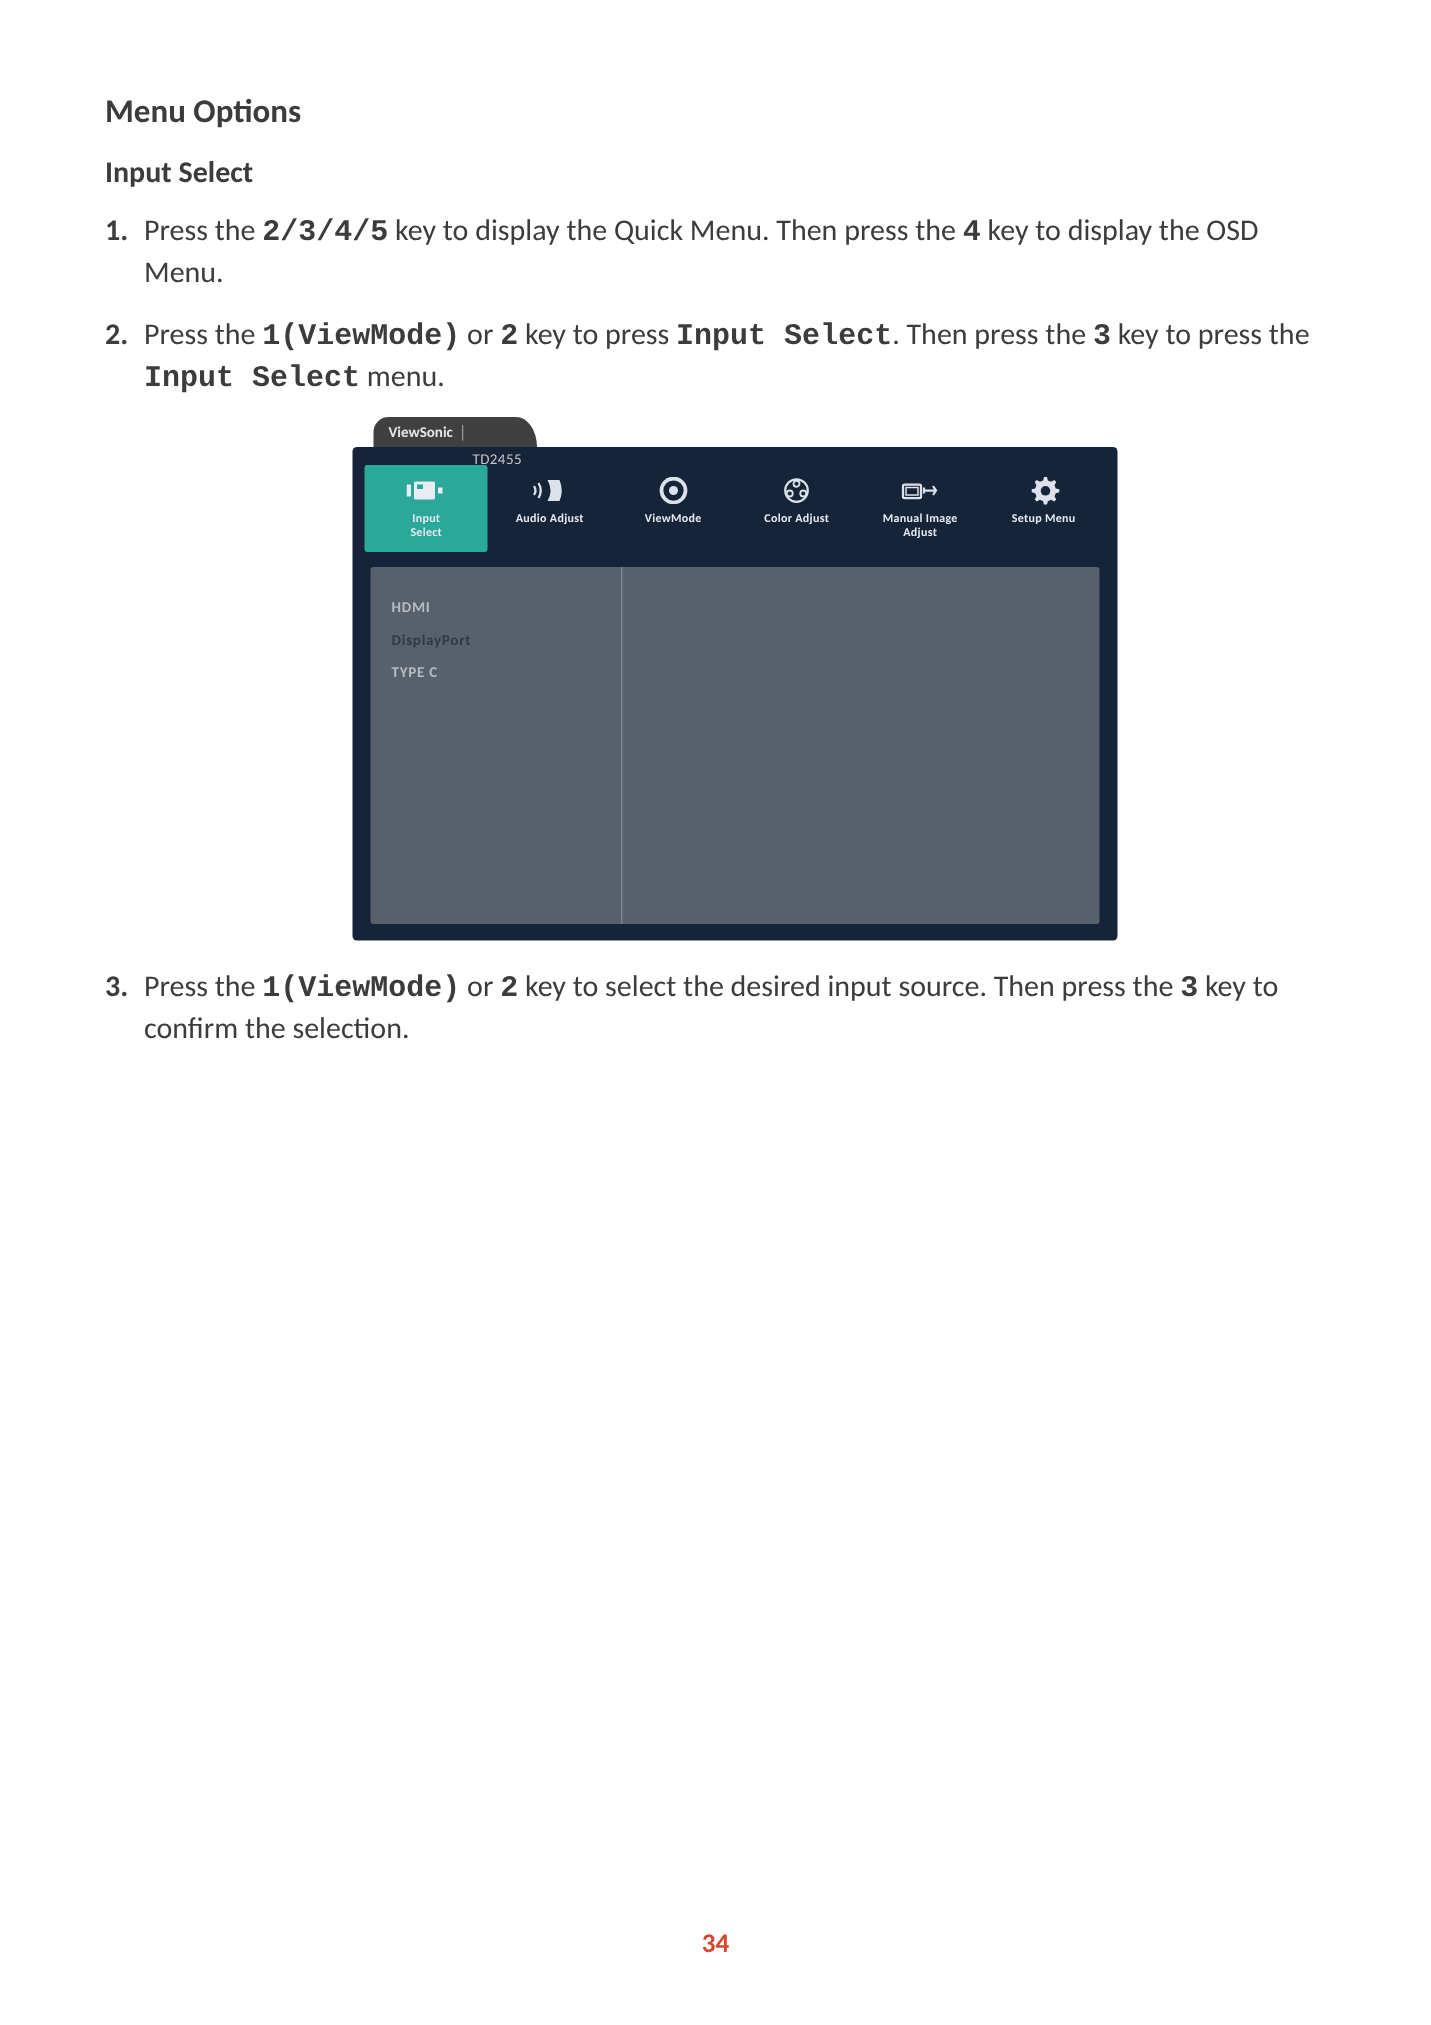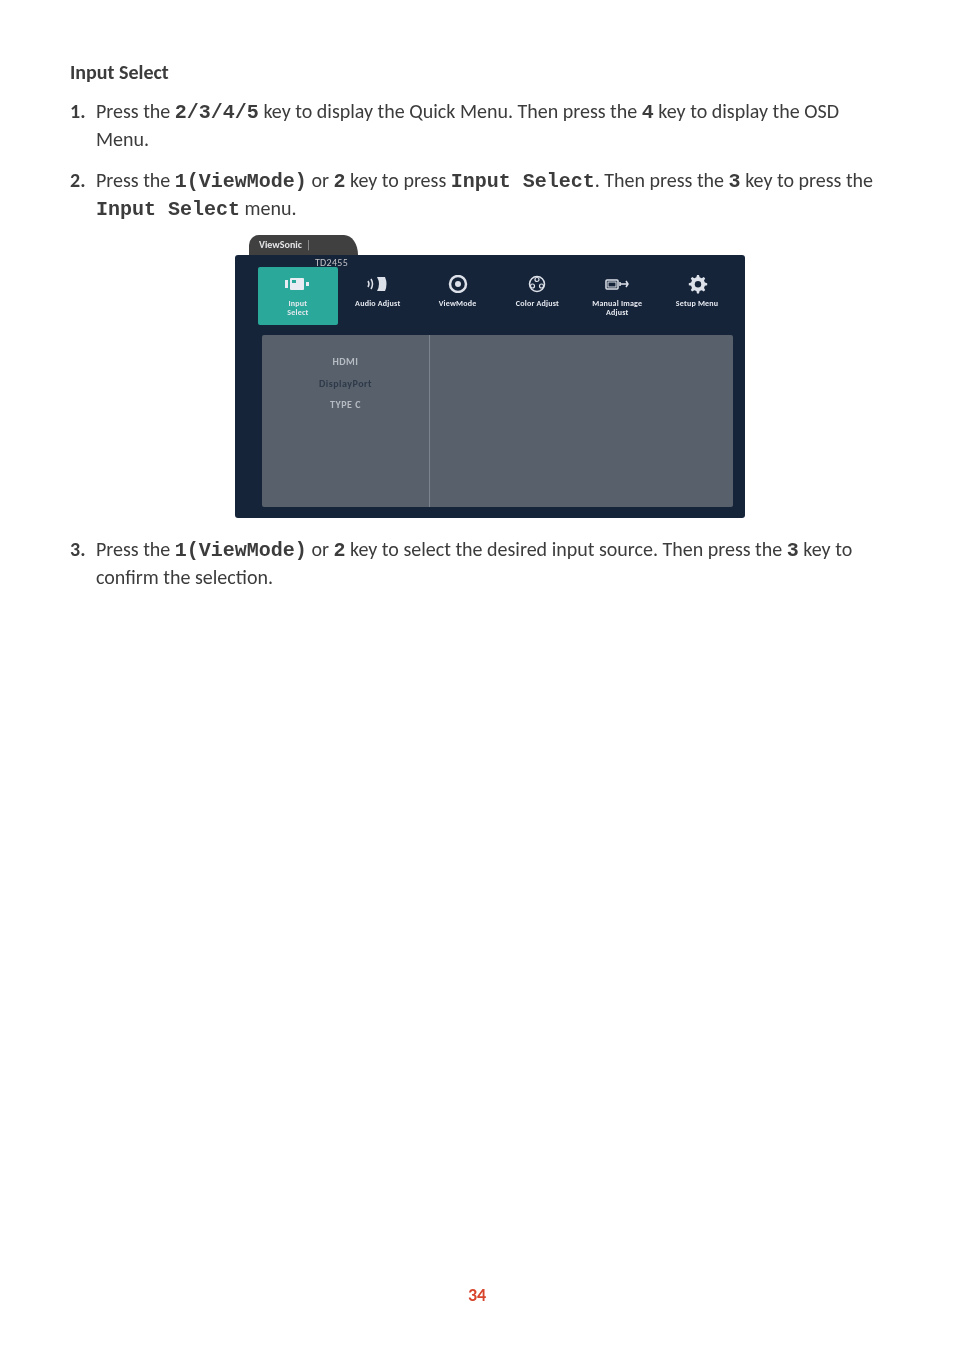--- a/index.html
+++ b/index.html
@@ -17,30 +17,30 @@
   .osd-tab { position: relative; height: 24px; }
   .osd-tab .tab-shape {
     position: absolute; left: 14px; top: 4px; height: 20px; display: flex; align-items: center;
     background: #404040; color: #e8e7ea; font-size: 10px; padding: 0 10px 0 10px;
     border-top-left-radius: 10px; border-top-right-radius: 14px 20px;
   }
   .osd-tab .tab-shape .brand { font-weight: 700; color: #e5e5e8; }
   .osd-tab .tab-shape .sep { color: #bdbdc1; margin: 0 4px; }
   .osd-tab .tab-shape .model { color: #c4c3c7; font-weight: 500; letter-spacing: .3px; margin-top: 35px; }
 
-  .osd-body { background: #16243a; border-radius: 3px; padding-bottom: 3px; padding-left: 15px; }
+  .osd-body { background: #16243a; border-radius: 3px; padding-bottom: 3px; }
   .osd-menu { display: flex; padding: 12px 8px 6px 8px; }
   .osd-menu .tabcell { flex: 1 1 0; text-align: center; padding: 6px 2px 8px 2px; color: #e6e9ef; }
   .osd-menu .tabcell.active { background: #2aa89a; border-radius: 2px; }
   .osd-menu .tabcell .ico { height: 22px; display: flex; align-items: center; justify-content: center; margin-bottom: 4px; }
   .osd-menu .tabcell .lbl { font-size: 8px; font-weight: 700; line-height: 1.15; letter-spacing: .2px; }
   .osd-menu .tabcell svg { fill: #e9ecf2; }
   .osd-menu .tabcell:not(.active) svg { fill: #dde1e9; }
 
-  .osd-panel { margin: 4px 12px 8px 12px; background: #57606b; border-radius: 2px; height: 172px; display: flex; text-align: center; }
+  .osd-panel { margin: 4px 12px 8px 12px; background: #57606b; border-radius: 2px; height: 238px; display: flex; }
   .osd-left { width: 168px; border-right: 1px solid #7b838c; padding: 20px 14px; }
   .osd-left .opt { font-size: 10px; font-weight: 700; letter-spacing: .5px; margin-bottom: 8px; color: #b7bbc2; }
   .osd-left .opt.sel { color: #2e3a4a; }
 
   .osd-status { margin: 0 12px 6px 12px; height: 20px; background: #6d6c71; border-radius: 0 0 4px 4px; position: relative; display: flex; align-items: center; color: #eceef2; font-size: 8px; font-weight: 700; }
   .osd-status::before, .osd-status::after {
     content: ""; position: absolute; top: 0; width: 16px; height: 20px; background: #16243a;
   }
   .osd-status::before { left: -12px; transform: skewX(-35deg); }
   .osd-status::after { right: -12px; transform: skewX(35deg); }
@@ -57,20 +57,21 @@
   .osd-status .centergap .tri-r { right: -2px; border-left: 14px solid transparent; }
   .osd-status .refresh { width: 10px; height: 10px; }
   .osd-status .res { margin-right: 26px; letter-spacing: .3px; }
 
   .page-num { position: absolute; bottom: 44px; left: 0; right: 0; text-align: center; color: #d8452d; font-weight: 700; font-size: 18px; }
 </style>
 </head>
 <body>
 
 <div class="page">
+  <div class="h-menu">Menu Options</div>
   <div class="h-sub">Input Select</div>
 
   <ol class="steps">
     <li>
       <span>Press the </span><b>2/3/4/5</b><span> key to display the Quick Menu. Then press the </span><b>4</b><span> key to display the OSD Menu.</span>
     </li>
     <li>
       <span>Press the </span><b>1(ViewMode)</b><span> or </span><b>2</b><span> key to press </span><b>Input Select</b><span>. Then press the </span><b>3</b><span> key to press the </span><b>Input Select</b><span> menu.</span>
 
       

